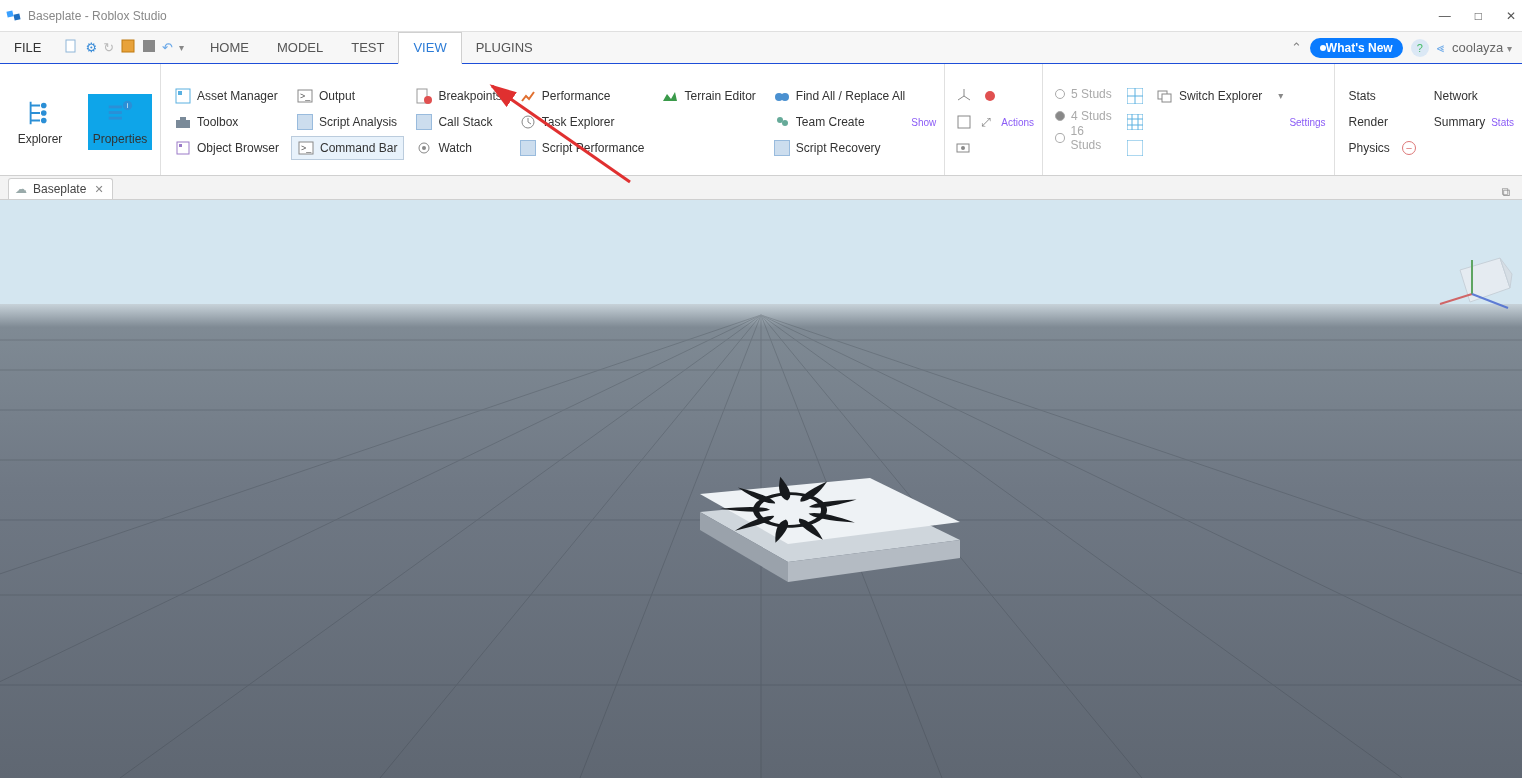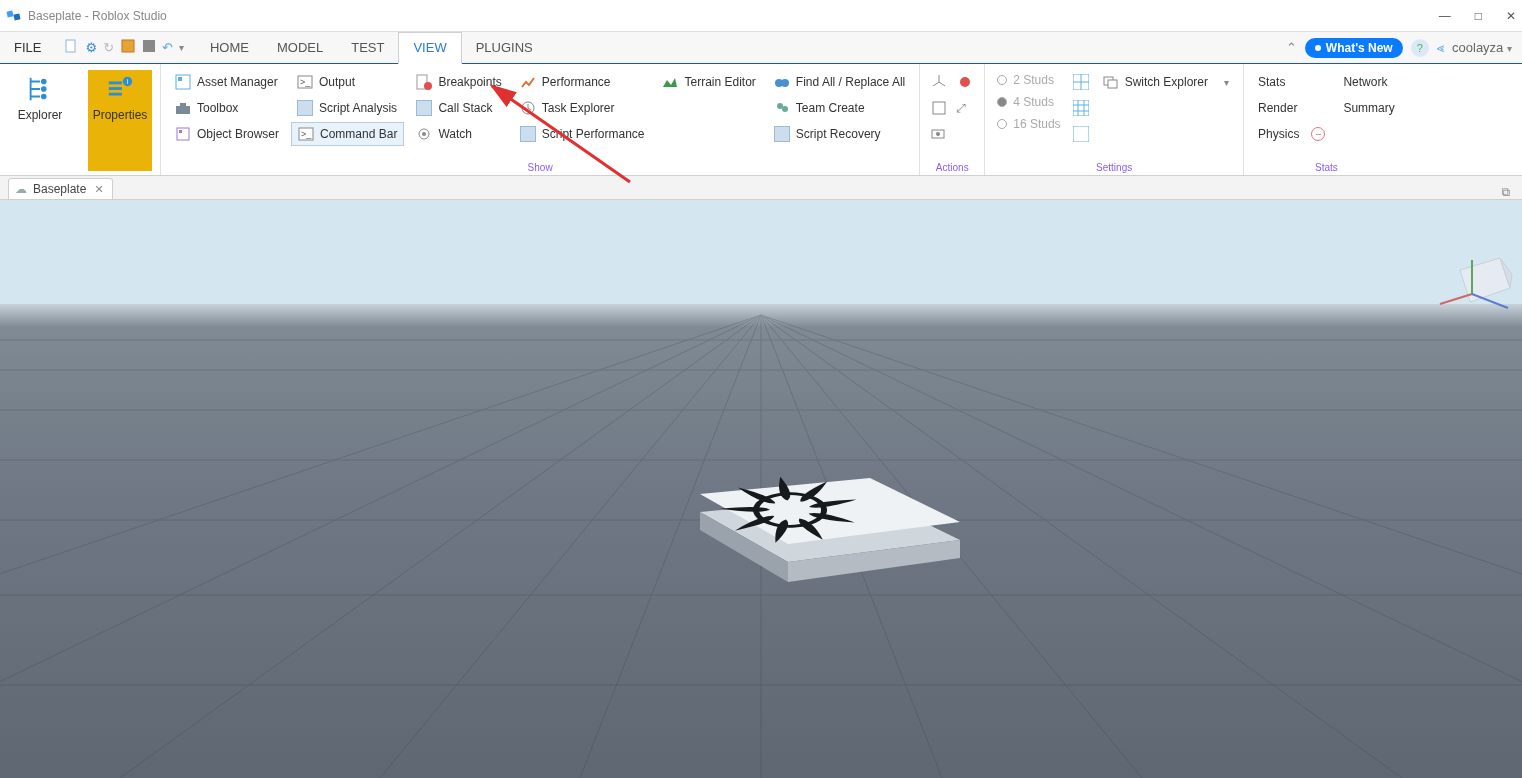--- a/index.html
+++ b/index.html
@@ -14,31 +14,31 @@
 
 
 .menurow { height:32px; display:flex; align-items:center; background:#f7f7f7; border-bottom:1px solid #1d4ed8; font-size:13px; color:#333; }
 .menurow .menu-item { padding:0 14px; height:32px; display:flex; align-items:center; cursor:default; }
 .menurow .qat { display:flex; align-items:center; gap:6px; padding:0 8px; }
 .menurow .tabs { display:flex; margin-left:4px; }
 .menurow .tab { padding:0 14px; height:32px; display:flex; align-items:center; color:#555; cursor:default; }
 .menurow .tab.active { background:#fff; color:#2b7bd6; border:1px solid #d0d0d0; border-bottom:1px solid #fff; margin-bottom:-1px; }
 .menurow .spacer { flex:1; }
 .menurow .right { display:flex; align-items:center; gap:8px; padding-right:10px; }
-.whats-new { background:#0a7bff; color:#fff; font-size:12px; font-weight:600; padding:3px 10px; border-radius:11px; display:flex; align-items:center; gap:5px; }
+.whats-new { background:#0a7bff; color:#fff; font-size:12px; font-weight:600; padding:3px 10px; border-radius:11px; display:flex; align-items:center; }
 .round-icon { width:18px; height:18px; border-radius:50%; background:#dbe8f5; display:inline-flex; align-items:center; justify-content:center; color:#4b6; font-size:11px; }
 .username { color:#666; font-size:13px; }
 
 
 .ribbon { height:112px; background:#fff; border-bottom:1px solid #d0d0d0; display:flex; font-size:12px; color:#333; }
-.ribbon-group { border-right:1px solid #e0e0e0; padding:6px 8px 2px 8px; display:flex; flex-direction:column; align-items:center; }
+.ribbon-group { border-right:1px solid #e0e0e0; padding:6px 8px 2px 8px; display:flex; flex-direction:row; align-items:center; }
 .ribbon-group .body { flex:1; display:flex; gap:6px; }
 .ribbon-group .label { font-size:10px; color:#8b5cf6; text-align:center; padding-top:2px; }
 .big-btn { width:64px; display:flex; flex-direction:column; align-items:center; gap:4px; padding:4px 2px; cursor:default; }
-.big-btn.active { background:#eab308; }
+.big-btn.active { background:#0ea5e9; }
 .big-btn svg, .big-btn .ico { width:30px; height:30px; }
 .col { display:flex; flex-direction:column; gap:2px; }
 .small-btn { display:flex; align-items:center; gap:6px; height:24px; padding:0 6px; cursor:default; white-space:nowrap; }
 .small-btn.active { background:#e8f2fb; border:1px solid #bcd; }
 .small-btn .ico { width:16px; height:16px; display:inline-block; }
 .radio-row { display:flex; align-items:center; gap:6px; height:20px; color:#aaa; padding:0 4px; }
 .radio-dot { width:10px; height:10px; border:1px solid #aaa; border-radius:50%; display:inline-block; }
 .radio-dot.sel { background:#888; }
 
 
@@ -295,21 +295,21 @@
       </div>
     </div>
     <div class="label">Actions</div>
   </div>
 
   <div class="ribbon-group">
     <div class="body">
       <div class="col">
         <div class="radio-row">
             <span class="radio-dot"></span>
-            <span>2 Studs</span>
+            <span>5 Studs</span>
           </div>
         <div class="radio-row">
             <span class="radio-dot sel"></span>
             <span>4 Studs</span>
           </div>
         <div class="radio-row">
             <span class="radio-dot"></span>
             <span>16 Studs</span>
           </div>
       </div>

